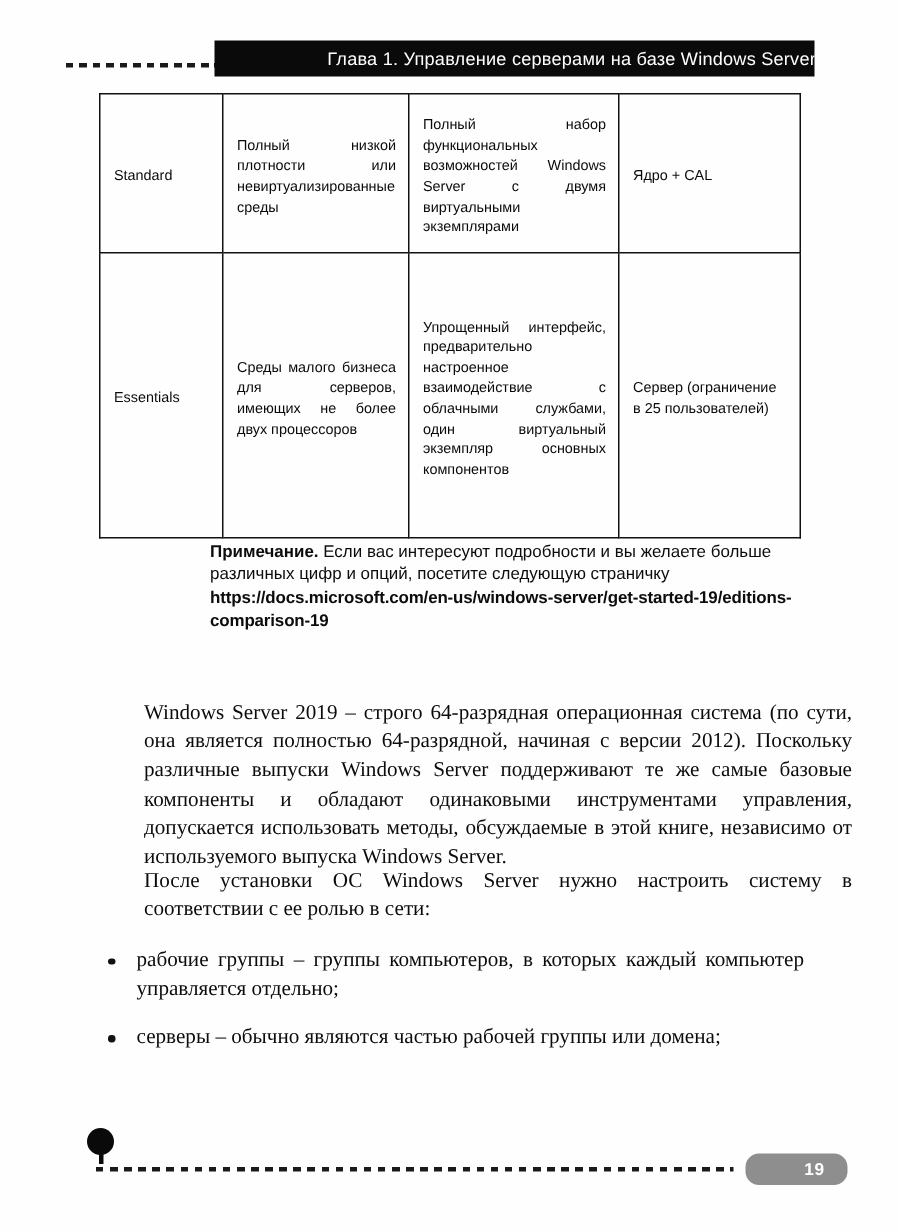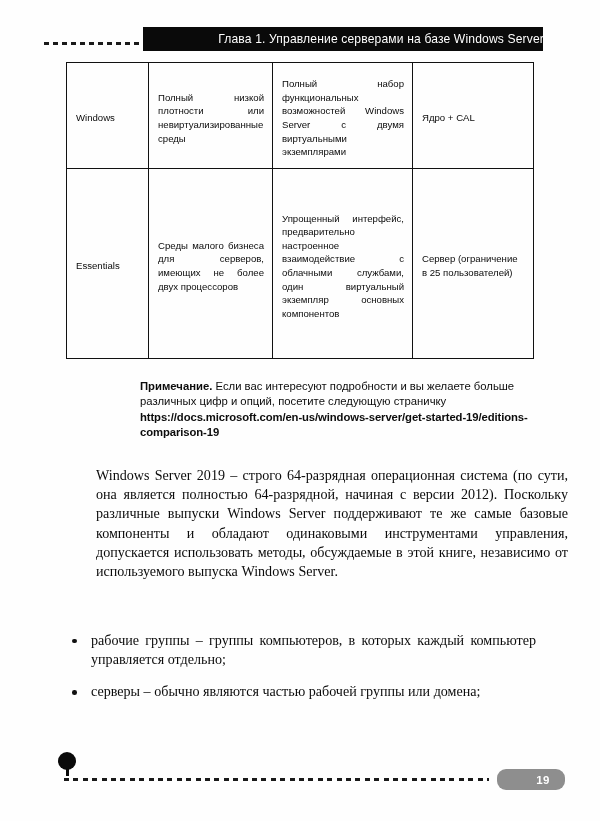--- a/index.html
+++ b/index.html
@@ -93,21 +93,21 @@
   .col-c { width: 140px; }
   .col-d { width: 121px; }
 
   .row-standard td { height: 98px; }
   .row-essentials td { height: 182px; }
 
   
   .note {
     position: absolute;
     left: 140px;
-    top: 379px;
+    top: 361px;
     width: 399px;
     font-family: "Liberation Sans", "DejaVu Sans", sans-serif;
     font-size: 11.3px;
     line-height: 1.37;
     color: #0c0c0c;
     text-align: left;
   }
   .note b { font-weight: bold; }
   .note .url {
     font-weight: bold;
@@ -240,40 +240,41 @@
 
   <table class="spec-table">
     <colgroup>
       <col class="col-a">
         <col class="col-b">
         <col class="col-c">
         <col class="col-d">
     </colgroup>
     <tbody>
       <tr class="row-standard">
-        <td>Windows</td>
+        <td>Standard</td>
         <td class="just">Полный низкой плотности или невиртуализированные среды</td>
         <td class="just">Полный набор функциональных возможностей Windows Server с двумя виртуальными экземплярами</td>
         <td>Ядро + CAL</td>
       </tr>
       <tr class="row-essentials">
         <td>Essentials</td>
         <td class="just">Среды малого бизнеса для серверов, имеющих не более двух процессоров</td>
         <td class="just">Упрощенный интерфейс, предварительно настроенное взаимодействие с облачными службами, один виртуальный экземпляр основных компонентов</td>
         <td>Сервер (ограничение в 25 пользователей)</td>
       </tr>
     </tbody>
   </table>
 
   <div class="note">
     <b>Примечание.</b><span> Если вас интересуют подробности и вы желаете больше различных цифр и опций, посетите следующую страничку</span><span class="gap"></span><a class="url" href="#" style="color:#0c0c0c;text-decoration:none;">https://docs.microsoft.com/en-us/windows-server/get-started-19/editions-comparison-19</a>
   </div>
 
   <div class="body-block" id="para1">Windows Server 2019 – строго 64-разрядная операционная система (по сути, она является полностью 64-разрядной, начиная с версии 2012). Поскольку различные выпуски Windows Server поддерживают те же самые базовые компоненты и обладают одинаковыми инструментами управления, допускается использовать методы, обсуждаемые в этой книге, независимо от используемого выпуска Windows Server.</div>
 
+  <div class="body-block" id="para2">После установки ОС Windows Server нужно настроить систему в соответствии с ее ролью в сети:</div>
 
   <ul class="bullets">
     <li>рабочие группы – группы компьютеров, в которых каждый компьютер управляется отдельно;</li>
     <li>серверы – обычно являются частью рабочей группы или домена;</li>
   </ul>
 
   <div class="footer-zone">
     <div class="pin">
       <div class="ball"></div>
       <div class="stem"></div>

